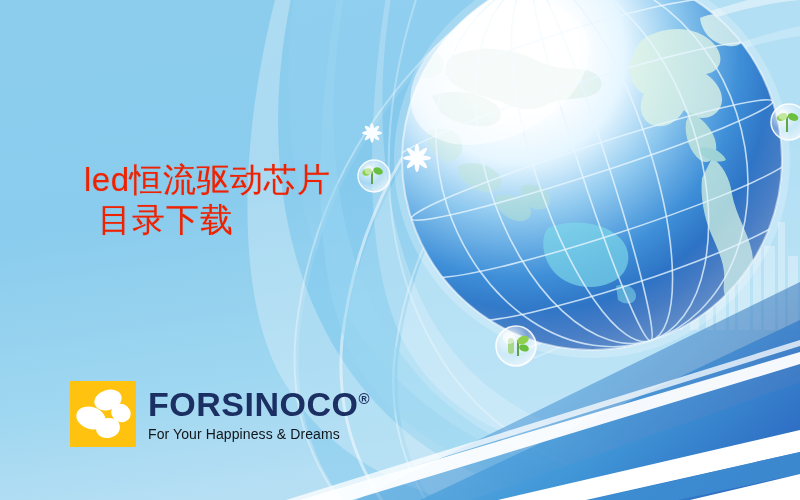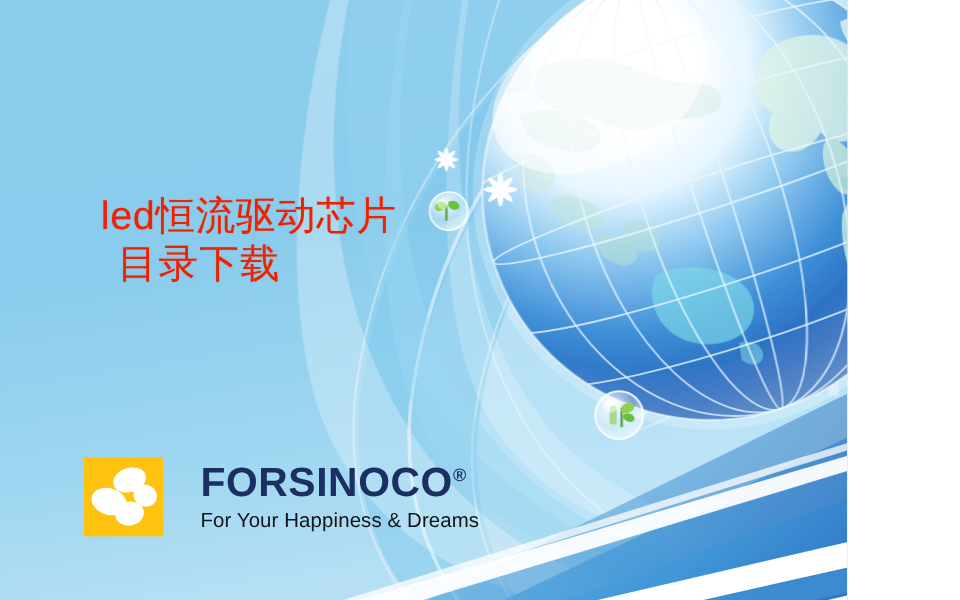--- a/index.html
+++ b/index.html
@@ -2,21 +2,21 @@
 <html><head>
 <meta charset="utf-8">
 <style>
   html, body {
     margin: 0;
     padding: 0;
     background: #ffffff;
   }
   #banner {
     position: relative;
-    width: 706px;
+    width: 800px;
     height: 500px;
     overflow: hidden;
     font-family: "Liberation Sans", sans-serif;
     background: linear-gradient(180deg, #93d2f1 0%, #8ecdee 35%, #a5daf2 70%, #c9e7f7 100%);
   }
   .layer {
     position: absolute;
     inset: 0;
     width: 800px;
     height: 500px;
@@ -43,21 +43,20 @@
     white-space: nowrap;
   }
   
   #logo {
     position: absolute;
     left: 70px;
     top: 381px;
     z-index: 45;
     display: flex;
     align-items: center;
-    gap: 19px;
   }
   #logo-mark {
     width: 66px;
     height: 66px;
     background: #ffc20e;
     flex: 0 0 auto;
     position: relative;
   }
   #logo-text {
     margin-left: 12px;
@@ -72,21 +71,21 @@
     letter-spacing: 0.5px;
     line-height: 1;
     white-space: nowrap;
   }
   #logo-wordmark sup {
     font-size: 15px;
     vertical-align: super;
     line-height: 0;
   }
   #logo-tagline {
-    font-size: 17px;
+    font-size: 14px;
     color: #111418;
     letter-spacing: .1px;
     margin-top: 5px;
     white-space: nowrap;
   }
 </style>
 </head>
 <body>
 
 <div id="banner">

